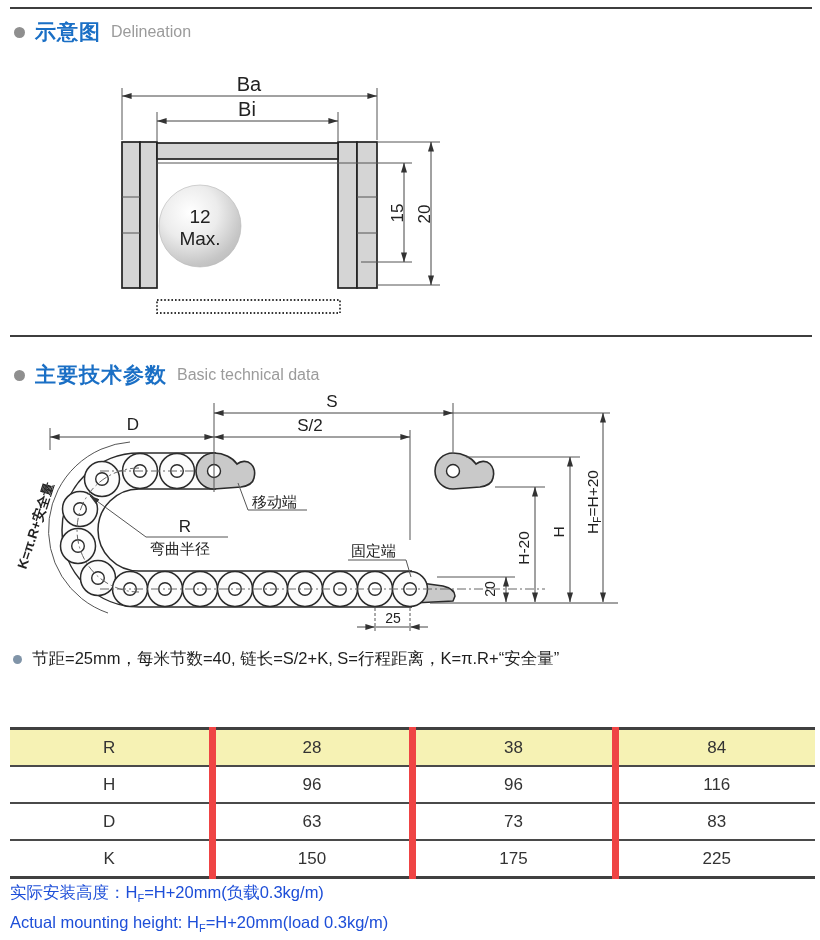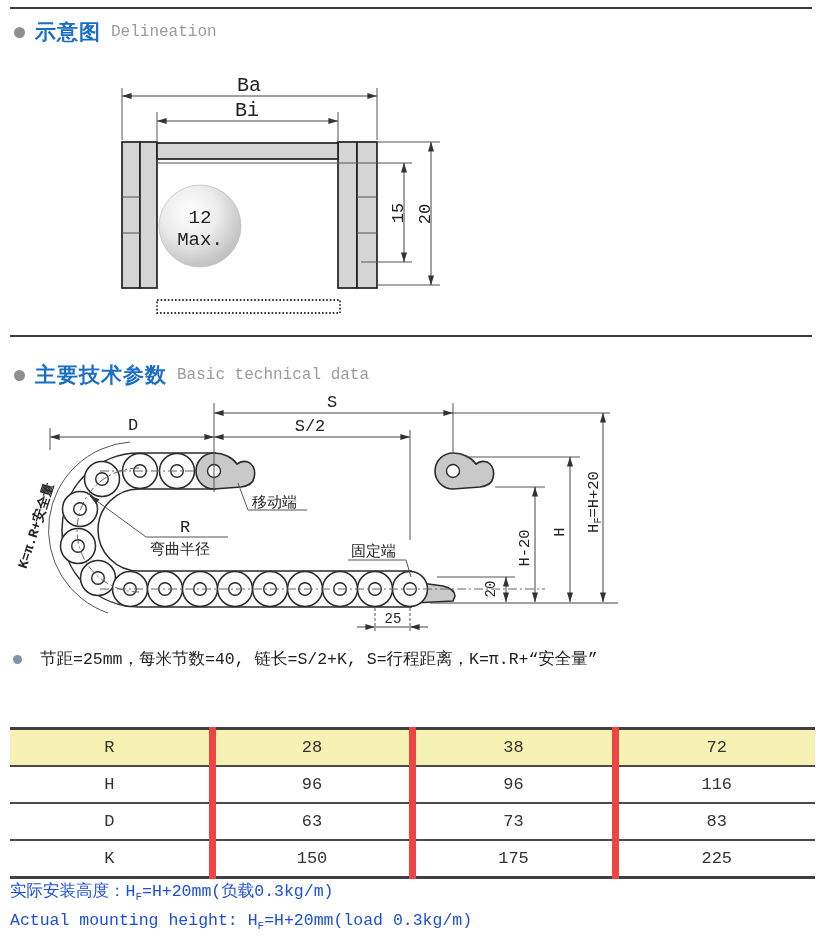--- a/index.html
+++ b/index.html
@@ -1,23 +1,23 @@
 <!DOCTYPE html>
 <html><head>
 <meta charset="utf-8">
 <style>
   html,body{margin:0;padding:0;background:#ffffff;}
   #page{position:relative;width:820px;height:940px;background:#fff;overflow:hidden;
-        font-family:Liberation Mono, monospace;color:#222;}
+        font-family:Liberation Sans, sans-serif;color:#222;}
   .rule{position:absolute;left:10px;width:802px;border-top:2px solid #3d3d3d;}
   .sec-h{position:absolute;left:14px;display:flex;align-items:center;gap:10px;height:30px;}
   .sec-bullet{width:11px;height:11px;border-radius:50%;background:#8f8f8f;flex:0 0 auto;}
   .sec-zh{font-size:21px;font-weight:bold;color:#1a6fc5;letter-spacing:1px;}
   .sec-en{font-size:16px;color:#9b9b9b;}
-  .note{position:absolute;left:13px;display:flex;align-items:center;gap:18px;
+  .note{position:absolute;left:13px;display:flex;align-items:center;gap:10px;
         font-size:16.5px;color:#1f1f1f;white-space:nowrap;}
   .note-bullet{width:9px;height:9px;border-radius:50%;background:#8094a8;flex:0 0 auto;}
   .spec-table{position:absolute;left:10px;top:727px;width:805px;border-collapse:collapse;
         table-layout:fixed;border-top:3px solid #404040;border-bottom:3px solid #404040;}
   .spec-table td{height:33px;text-align:center;vertical-align:middle;font-size:17px;color:#333;
         border-top:2px solid #4a4a4a;border-left:7px solid #ef4444;}
   .spec-table td:first-child{border-left:none;}
   .spec-table tr.hdr td{background:#f6f2b4;}
   .footer{position:absolute;left:10px;top:880px;font-size:16.5px;color:#1d4ed8;line-height:24px;}
   .footer sub{font-size:11px;}
@@ -230,21 +230,21 @@
         <col style="width:202px">
         <col style="width:200px">
         <col style="width:203px">
         <col style="width:200px">
       </colgroup>
     <tbody>
         <tr class="hdr">
       <td>R</td>
       <td>28</td>
       <td>38</td>
-      <td>72</td>
+      <td>84</td>
     </tr>
     <tr>
       <td>H</td>
       <td>96</td>
       <td>96</td>
       <td>116</td>
     </tr>
     <tr>
       <td>D</td>
       <td>63</td>

